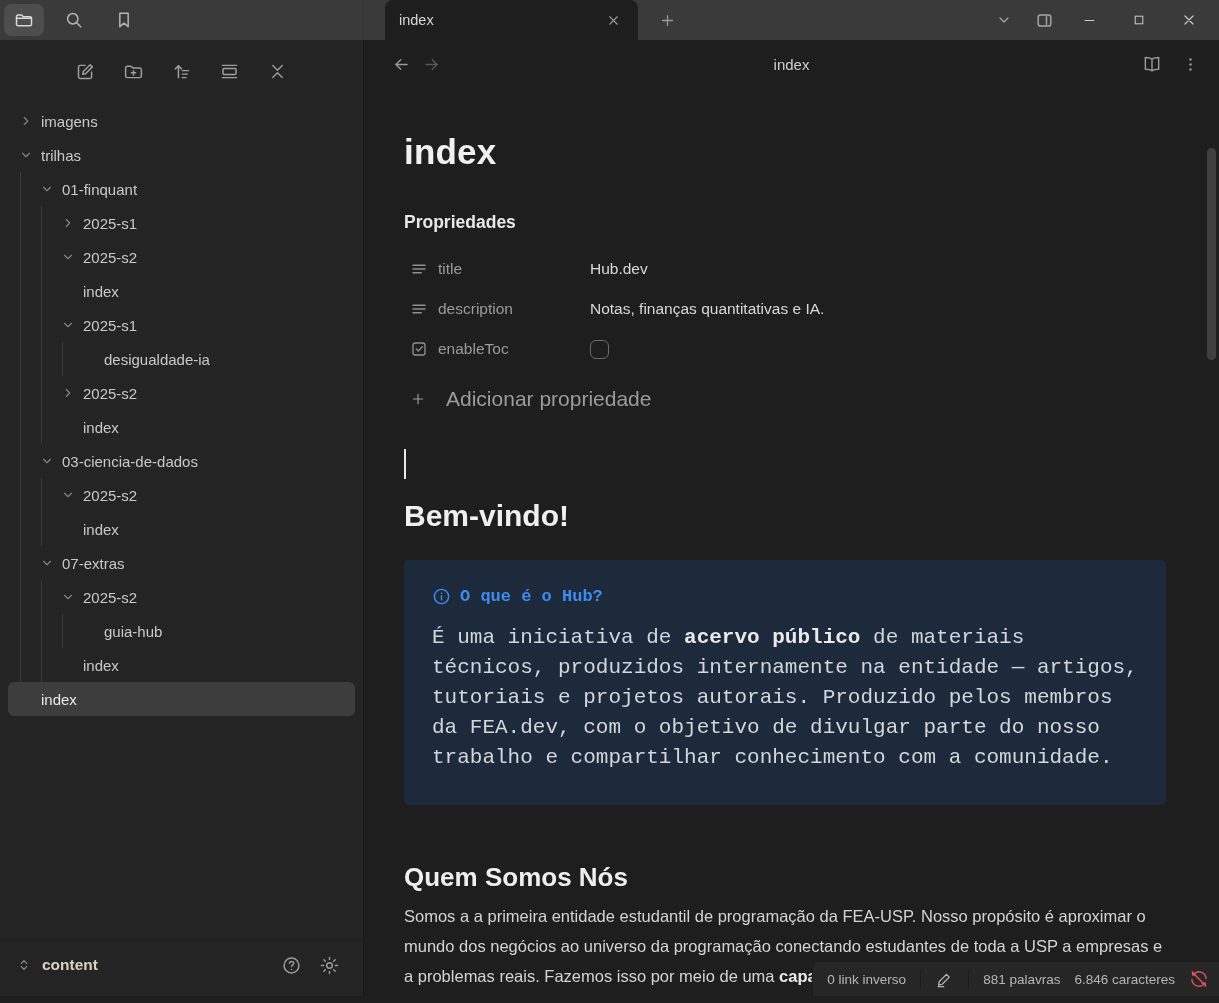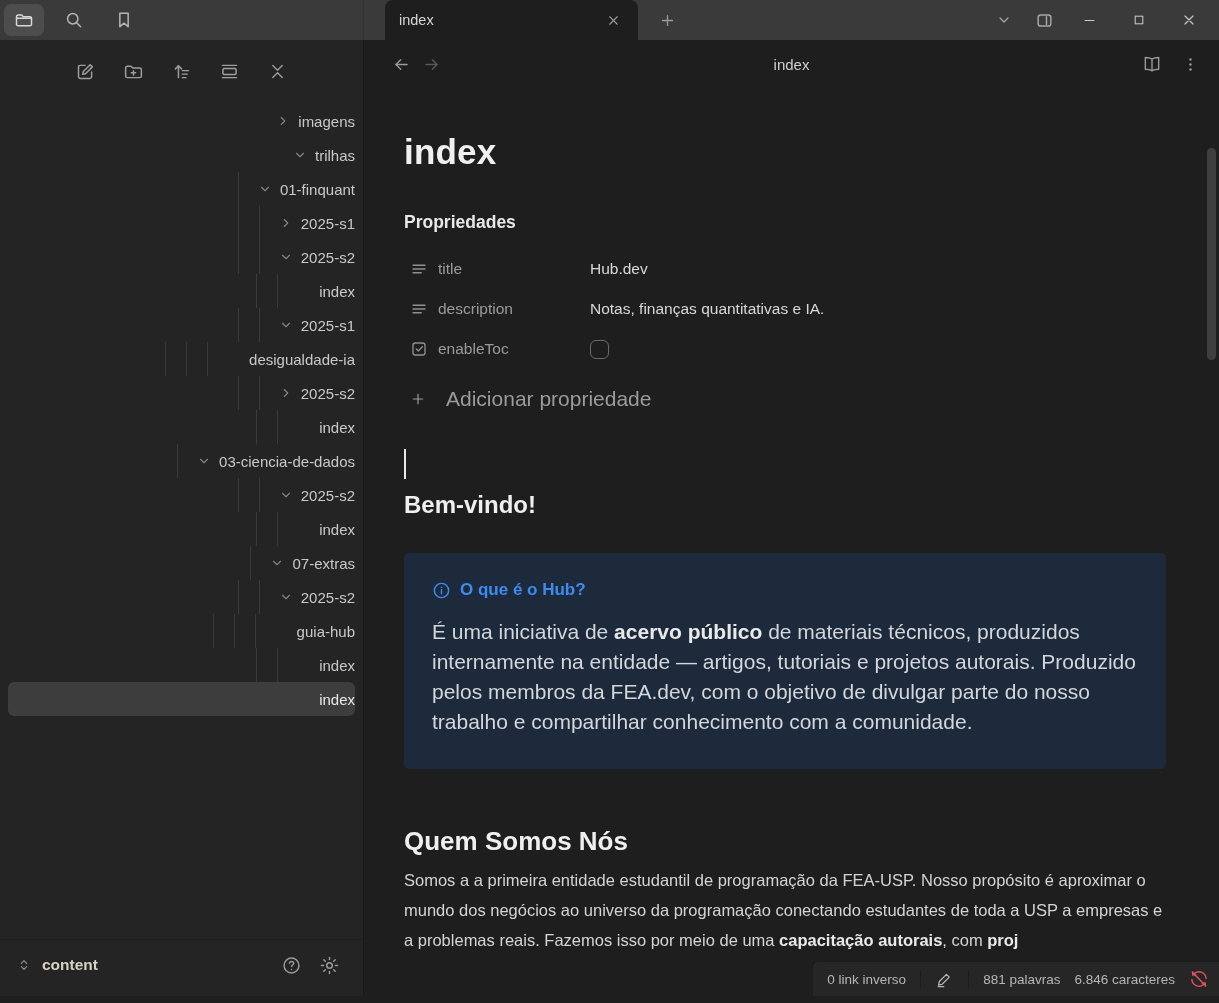--- a/index.html
+++ b/index.html
@@ -20,21 +20,21 @@
   .tb-right { display:flex; align-items:center; gap:6px; padding-right:8px; }
   .win-btn { width:44px; height:32px; display:flex; align-items:center; justify-content:center; color:#c8c8c8; }
   .win-btn.small { width:34px; color:#a8a8a8; }
 
   
   .body { flex:1; display:flex; min-height:0; }
   .sidebar { width:364px; flex:0 0 364px; background:#242424; border-right:1px solid #191919; display:flex; flex-direction:column; }
   .nav-actions { height:62px; display:flex; align-items:center; justify-content:center; gap:22px; }
   .nav-btn { width:26px; height:26px; display:flex; align-items:center; justify-content:center; color:#9e9e9e; }
   .tree { flex:1; overflow:hidden; padding-top:2px; }
-  .tree-row { height:34px; display:flex; align-items:center; margin:0 8px; border-radius:6px; padding-left:0; cursor:default;justify-content:flex-end; }
+  .tree-row { height:34px; display:flex; align-items:center; margin:0 8px; border-radius:6px; padding-left:0; cursor:default; }
   .tree-row.selected { background:#3d3d3d; }
   .tree-row .guide { width:21px; align-self:stretch; border-left:1px solid #3a3a3a; margin-left:0; flex:0 0 21px; }
   .tree-row .guide:first-child { margin-left:12px; }
   .tree-row .tw { width:21px; flex:0 0 21px; display:flex; align-items:center; justify-content:flex-start; color:#858585; }
   .tree-row .tw:first-child { margin-left:12px; }
   .tree-row .tl { font-size:15px; color:#c9c9c9; white-space:nowrap; }
   .tree-row.selected .tl { color:#e8e8e8; }
   .vault-footer { flex:0 0 57px; border-top:1px solid #1d1d1d; display:flex; align-items:center; padding:0 20px 6px 16px; gap:10px; }
   .vault-name { font-size:15.5px; font-weight:bold; color:#d9d2c0; flex:1; }
   .vault-switch-icon { color:#8f8f8f; display:flex; }
@@ -55,22 +55,22 @@
   .props-heading { margin-top:40px; font-size:17.5px; font-weight:bold; color:#e8e8e8; }
   .props-table { margin-top:16px; }
   .prop-row { height:40px; display:flex; align-items:center; padding-left:6px; }
   .prop-icon { width:18px; height:18px; color:#8f8f8f; margin-right:10px; flex:0 0 18px; display:flex; align-items:center; }
   .prop-key { width:152px; flex:0 0 152px; font-size:15.5px; color:#9b9b9b; }
   .prop-value { font-size:15.5px; color:#d8d8d8; }
   .prop-checkbox { width:19px; height:19px; border:1px solid #6a6a6a; border-radius:6px; background:transparent; }
   .add-prop { margin-top:18px; display:flex; align-items:center; gap:20px; color:#9b9b9b; font-size:21px; padding-left:6px; }
   .add-prop .plus { display:flex; color:#9b9b9b; }
   .cursor-line { margin-top:38px; width:1.5px; height:30px; background:#e8e8e8; }
-  .h1-welcome { margin-top:12px; font-size:24px; font-weight:bold; color:#efefef; }
-  .callout { margin-top:34px; background:#1d2a3c; border-radius:5px; padding:17px 28px 32px 28px; }
+  .h1-welcome { margin-top:20px; font-size:30px; font-weight:bold; color:#efefef; }
+  .callout { margin-top:27px; background:#1d2a3c; border-radius:5px; padding:17px 28px 32px 28px;font-family:Liberation Mono, monospace; }
   .callout-title { display:flex; align-items:center; gap:9px; color:#3e8bf0; font-size:17px; font-weight:bold; margin-top:10px; }
   .callout-title .cicon { display:flex; color:#3e8bf0; }
   .callout-body { margin-top:17px; font-size:21px; line-height:30px; color:#d3d6da; }
   .h2-who { margin-top:57px; font-size:26px; font-weight:bold; color:#efefef; }
   .who-paragraph { margin-top:8px; font-size:16.5px; line-height:30px; color:#d4d4d4; }
   .bold { font-weight:bold; color:#e9e9e9; }
   .scrollbar-thumb { position:absolute; right:3px; top:60px; width:9px; height:212px; background:#3f3f3f; border-radius:5px; }
 
   
   .statusbar { position:absolute; right:0; bottom:0; height:35px; background:#262626; border-top-left-radius:6px; border:1px solid #1c1c1c; border-right:none; border-bottom:none; display:flex; align-items:center; padding:0 10px 0 14px; gap:14px; font-size:13.5px; color:#b6b6b6; z-index:5; }

